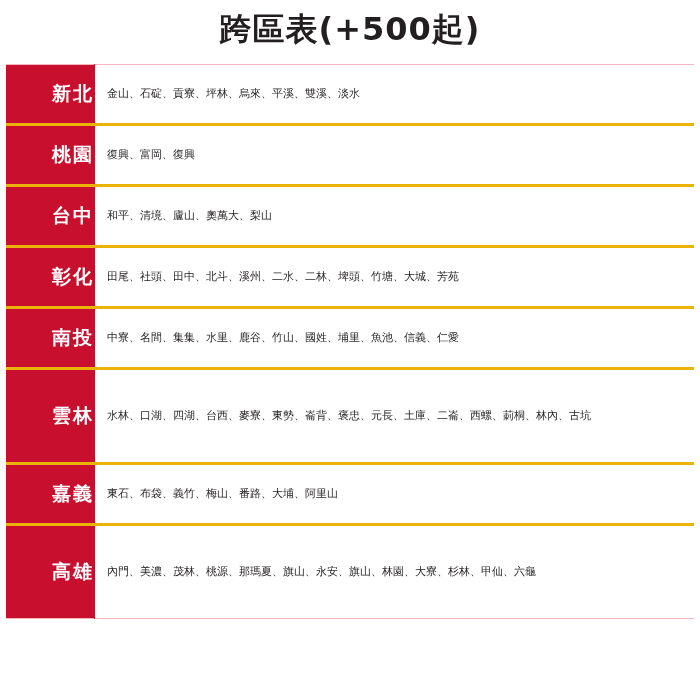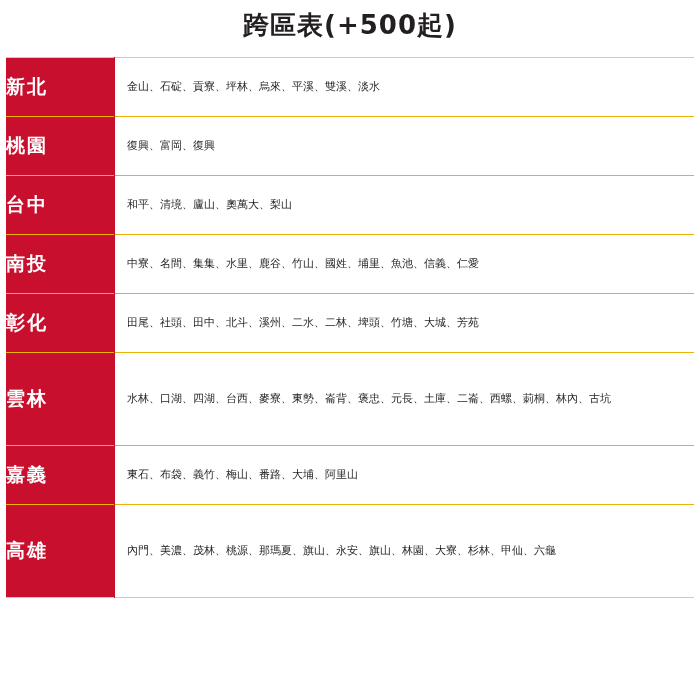--- a/index.html
+++ b/index.html
@@ -15,50 +15,50 @@
   }
   .page {
     position: relative;
     width: 700px;
     height: 700px;
     box-sizing: border-box;
     padding: 0 6px;
   }
   .title {
     text-align: center;
-    font-size: 26px;
+    font-size: 32px;
     font-weight: bold;
     color: #231f20;
     letter-spacing: 1px;
     padding-top: 10px;
     padding-bottom: 16px;
     line-height: 1.2;
   }
   .table {
     width: 688px;
     margin: 0 auto;
     border-collapse: collapse;
     table-layout: fixed;
   }
   .table tr {
-    border-top: 1px solid #eab308;
+    border-top: 3px solid #eab308;
   }
   .table tr:first-child {
     border-top: 1px solid #f3b7bd;
   }
   .table tr:last-child {
     border-bottom: 1px solid #f3b7bd;
   }
   .region-cell {
-    width: 108px;
+    width: 88px;
     background: #c8102e;
     color: #ffffff;
     font-size: 19px;
     font-weight: bold;
-    text-align: left;
+    text-align: right;
     vertical-align: middle;
     letter-spacing: 2px;
     border-right: 1px solid #c8102e;
     padding: 0;
     margin-top: 11px;
   }
   .areas-cell {
     padding: 9px 8px 9px 12px;
     font-size: 11px;
     color: #231f20;
@@ -89,27 +89,27 @@
         <td class="areas-cell">復興、富岡、復興</td>
       </tr>
 
 
       <tr class="row-h1">
         <td class="region-cell">台中</td>
         <td class="areas-cell">和平、清境、廬山、奧萬大、梨山</td>
       </tr>
 
       <tr class="row-h1">
-        <td class="region-cell">南投</td>
-        <td class="areas-cell">中寮、名間、集集、水里、鹿谷、竹山、國姓、埔里、魚池、信義、仁愛</td>
+        <td class="region-cell">彰化</td>
+        <td class="areas-cell">田尾、社頭、田中、北斗、溪州、二水、二林、埤頭、竹塘、大城、芳苑</td>
       </tr>
 
       <tr class="row-h1">
-        <td class="region-cell">彰化</td>
-        <td class="areas-cell">田尾、社頭、田中、北斗、溪州、二水、二林、埤頭、竹塘、大城、芳苑</td>
+        <td class="region-cell">南投</td>
+        <td class="areas-cell">中寮、名間、集集、水里、鹿谷、竹山、國姓、埔里、魚池、信義、仁愛</td>
       </tr>
 
       <tr class="row-h2">
         <td class="region-cell">雲林</td>
         <td class="areas-cell">水林、口湖、四湖、台西、麥寮、東勢、崙背、褒忠、元長、土庫、二崙、西螺、莿桐、林內、古坑</td>
       </tr>
 
       <tr class="row-h1">
         <td class="region-cell">嘉義</td>
         <td class="areas-cell">東石、布袋、義竹、梅山、番路、大埔、阿里山</td>

